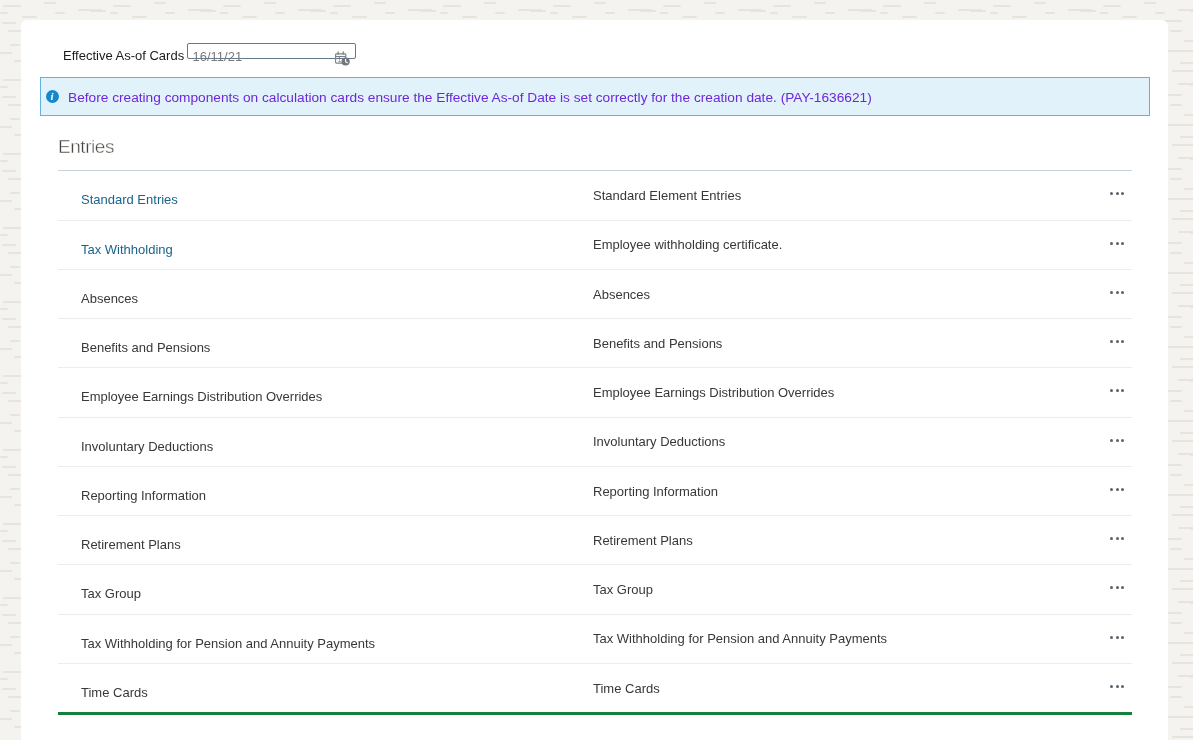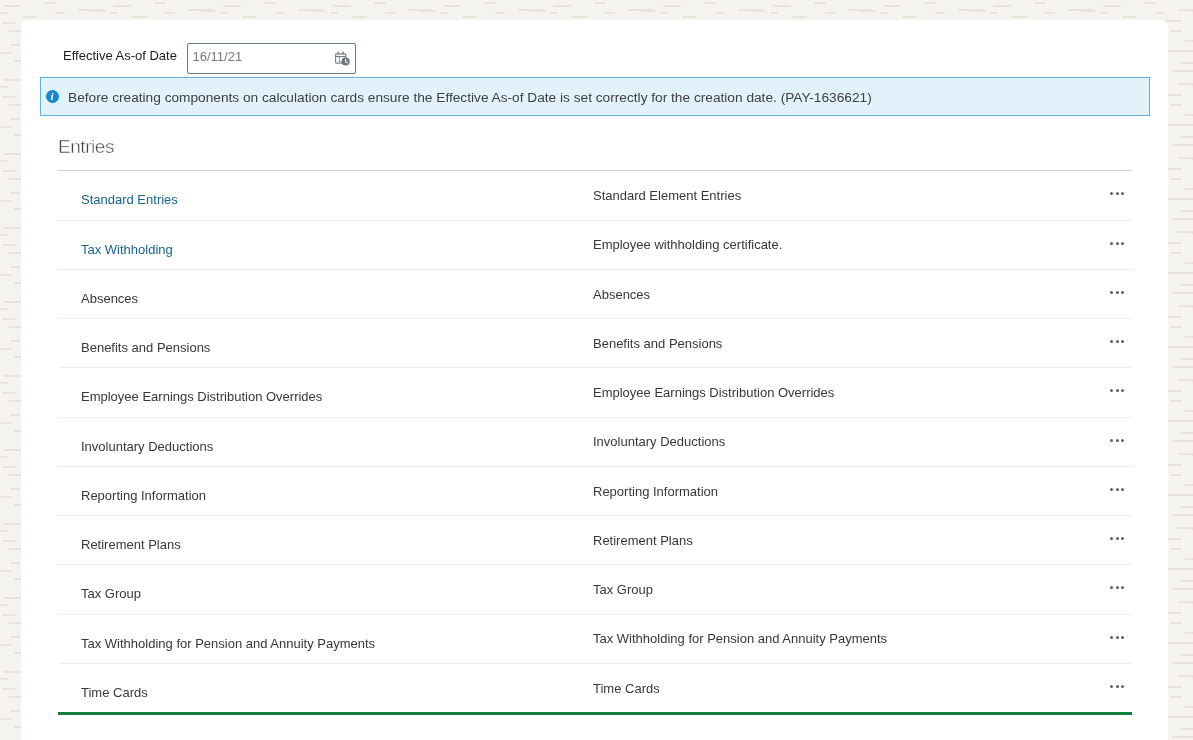--- a/index.html
+++ b/index.html
@@ -1,27 +1,27 @@
 <!DOCTYPE html>
 <html><head>
 <meta charset="utf-8">
 <style>
   html,body{margin:0;padding:0;width:1193px;height:740px;overflow:hidden;
     font-family:"Liberation Sans",sans-serif;}
   #bg{position:absolute;left:0;top:0;width:1193px;height:740px;background:#f5f3f0;}
   #panel{position:absolute;left:21px;top:20px;width:1147px;height:720px;
     background:#fff;border-radius:6px 6px 0 0;}
   .lbl{position:absolute;font-size:13px;color:#1c1c1c;}
-  #datein{position:absolute;left:186px;top:43px;width:169px;height:31px;
+  #datein{position:absolute;left:186px;top:43px;width:169px;height:16px;
     box-sizing:border-box;border:1px solid #647a8c;border-radius:2px;background:#fff;}
   #datein .txt{position:absolute;left:5px;top:4.5px;font-size:13px;color:#77797c;}
   #dticon{position:absolute;right:3.5px;top:6.5px;}
   #banner{position:absolute;left:19px;top:57px;width:1110px;height:39px;
     box-sizing:border-box;border:1px solid #62b2e0;background:#e2f2fb;}
-  #banner .btxt{position:absolute;left:27px;top:11.8px;font-size:13.7px;color:#404040;}
+  #banner .btxt{position:absolute;left:27px;top:11.8px;font-size:13.7px;color:#6d28d9;}
   #infoi{position:absolute;left:4.5px;top:12.3px;width:13px;height:13px;border-radius:50%;
     background:#1787cc;color:#fff;text-align:center;
     font:italic bold 11px "Liberation Serif";line-height:13px;}
   #entries{position:absolute;left:37px;top:116.3px;font-size:19px;letter-spacing:-0.45px;
     color:#4a4540;-webkit-text-stroke:0.45px #fff;}
   #tbl{position:absolute;left:37px;top:150.3px;width:1074px;
     border-top:1px solid #c7d3dd;}
   .row{position:relative;height:48.28px;border-bottom:1px solid #ececec;font-size:13px;color:#383838;}
   .row:last-child{border-bottom:3px solid #15803d;}
   .c1{position:absolute;left:23px;top:21px;}
@@ -69,21 +69,21 @@
             <rect x="103" y="70" width="14" height="2" rx="1"></rect>
             <rect x="0" y="12" width="8" height="2" rx="1"></rect>
             <rect x="88" y="50" width="9" height="2" rx="1"></rect>
           </g>
         </pattern>
  </defs>
  <rect width="1193" height="740" fill="url(#tex)"></rect>
 </svg>
 </div>
 <div id="panel">
-  <span class="lbl" style="left:42px;top:28.4px;">Effective As-of Date</span>
+  <span class="lbl" style="left:42px;top:28.4px;">Effective As-of Cards</span>
   <div id="datein" style="left:165.5px;top:23px;">
     <span class="txt">16/11/21</span>
     <svg id="dticon" width="16" height="16" viewBox="0 0 16 16">
       <g fill="none" stroke="#7a8085" stroke-width="1.1">
         <rect x="0.6" y="2.9" width="10.2" height="9.2" rx="0.8"></rect>
         <line x1="0.6" y1="5.5" x2="10.8" y2="5.5"></line>
       </g>
       <g stroke="#7a8085" stroke-width="1.3">
         <line x1="3.1" y1="0.6" x2="3.1" y2="3.4"></line>
         <line x1="8.3" y1="0.6" x2="8.3" y2="3.4"></line>

